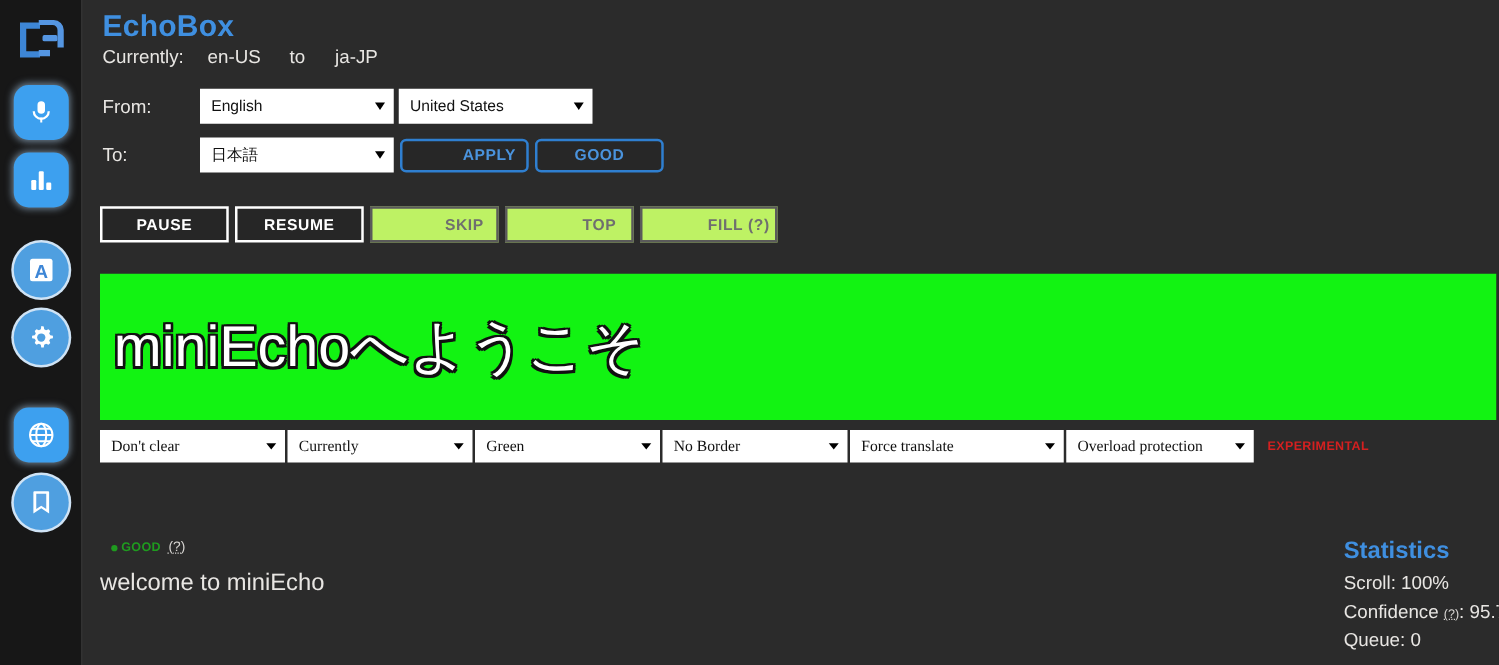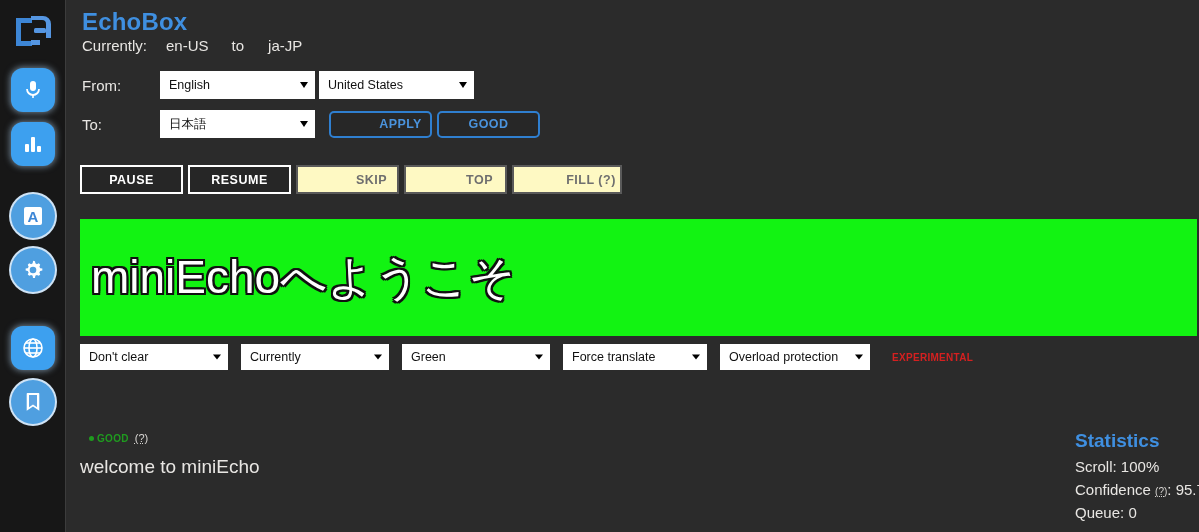--- a/index.html
+++ b/index.html
@@ -85,42 +85,42 @@
     border: 2px solid #2f7fd0;
     border-radius: 5px;
     background: #272727;
     color: #4a93dd;
     font-size: 12.5px; font-weight: bold;
     letter-spacing: .4px;
     display: flex; align-items: center; justify-content: center;
     margin-left: 4px;
     cursor: pointer;
   }
-  .btn-apply { margin-left: 14px; padding-left: 40px; }
+  .btn-apply { margin-left: 5px; padding-left: 40px; }
   .btn-start { margin-left: 5px; }
 
   .ctrl-row {
     position: absolute; left: 14px; top: 165px;
     display: flex; gap: 5px;
   }
   .btn-ctrl {
     height: 29px; width: 103px;
     border: 2px solid #ffffff;
     border-radius: 0;
     background: #262626;
     color: #ffffff;
     font-size: 12.5px; font-weight: bold; letter-spacing: .5px;
     display: flex; align-items: center; justify-content: center;
     cursor: pointer;
   }
   .btn-ctrl.wide { width: 110px; }
   .btn-ctrl.disabled {
     border-color: #5a5a5a;
     color: #6f6f6f;
-    background: #fef9c3;
+    background: #bef264;
     cursor: default;
     padding-left: 48px;
   }
 
   
   .caption-bar {
     position: absolute; left: 14px; top: 219px;
     width: 1117px; height: 117px;
     background: #12f312;
     display: flex; align-items: center;
@@ -143,33 +143,33 @@
     position: absolute; left: 14px; top: 344px;
     display: flex; align-items: center;
   }
   .opt-sel {
     height: 26px;
     background: #fff; color: #111;
     font-size: 12.5px;
     display: flex; align-items: center;
     padding-left: 9px; padding-right: 20px;
     position: relative;
-    margin-right: 13px;
-    white-space: nowrap; overflow: hidden;
+    margin-right: 2px;
+    white-space: nowrap; overflow: hidden; font-family: Liberation Serif, serif;
   }
   .opt-sel .arrow {
     position: absolute; right: 7px; top: 50%; transform: translateY(-50%);
     width: 0; height: 0;
     border-left: 4px solid transparent;
     border-right: 4px solid transparent;
     border-top: 5.5px solid #000;
   }
   .w148 { width: 148px; }
   .w150 { width: 150px; }
-  .w144 { width: 144px; }
+  .w144 { width: 171px; }
   .experimental {
     color: #d42020; font-size: 10px; font-weight: bold;
     letter-spacing: .3px; margin-left: 9px;
   }
 
   
   .monitor {
     position: absolute; left: 14px; top: 432px;
   }
   .monitor-head { display: flex; align-items: baseline; }
@@ -331,20 +331,24 @@
         <span class="arrow"></span>
       </div>
       <div class="opt-sel w148">
         <span>Currently</span>
         <span class="arrow"></span>
       </div>
       <div class="opt-sel w148">
         <span>Green</span>
         <span class="arrow"></span>
       </div>
+      <div class="opt-sel w148">
+        <span>No Border</span>
+        <span class="arrow"></span>
+      </div>
       <div class="opt-sel w144">
         <span>Force translate</span>
         <span class="arrow"></span>
       </div>
       <div class="opt-sel w150">
         <span>Overload protection</span>
         <span class="arrow"></span>
       </div>
       <span class="experimental">EXPERIMENTAL</span>
     </div>

